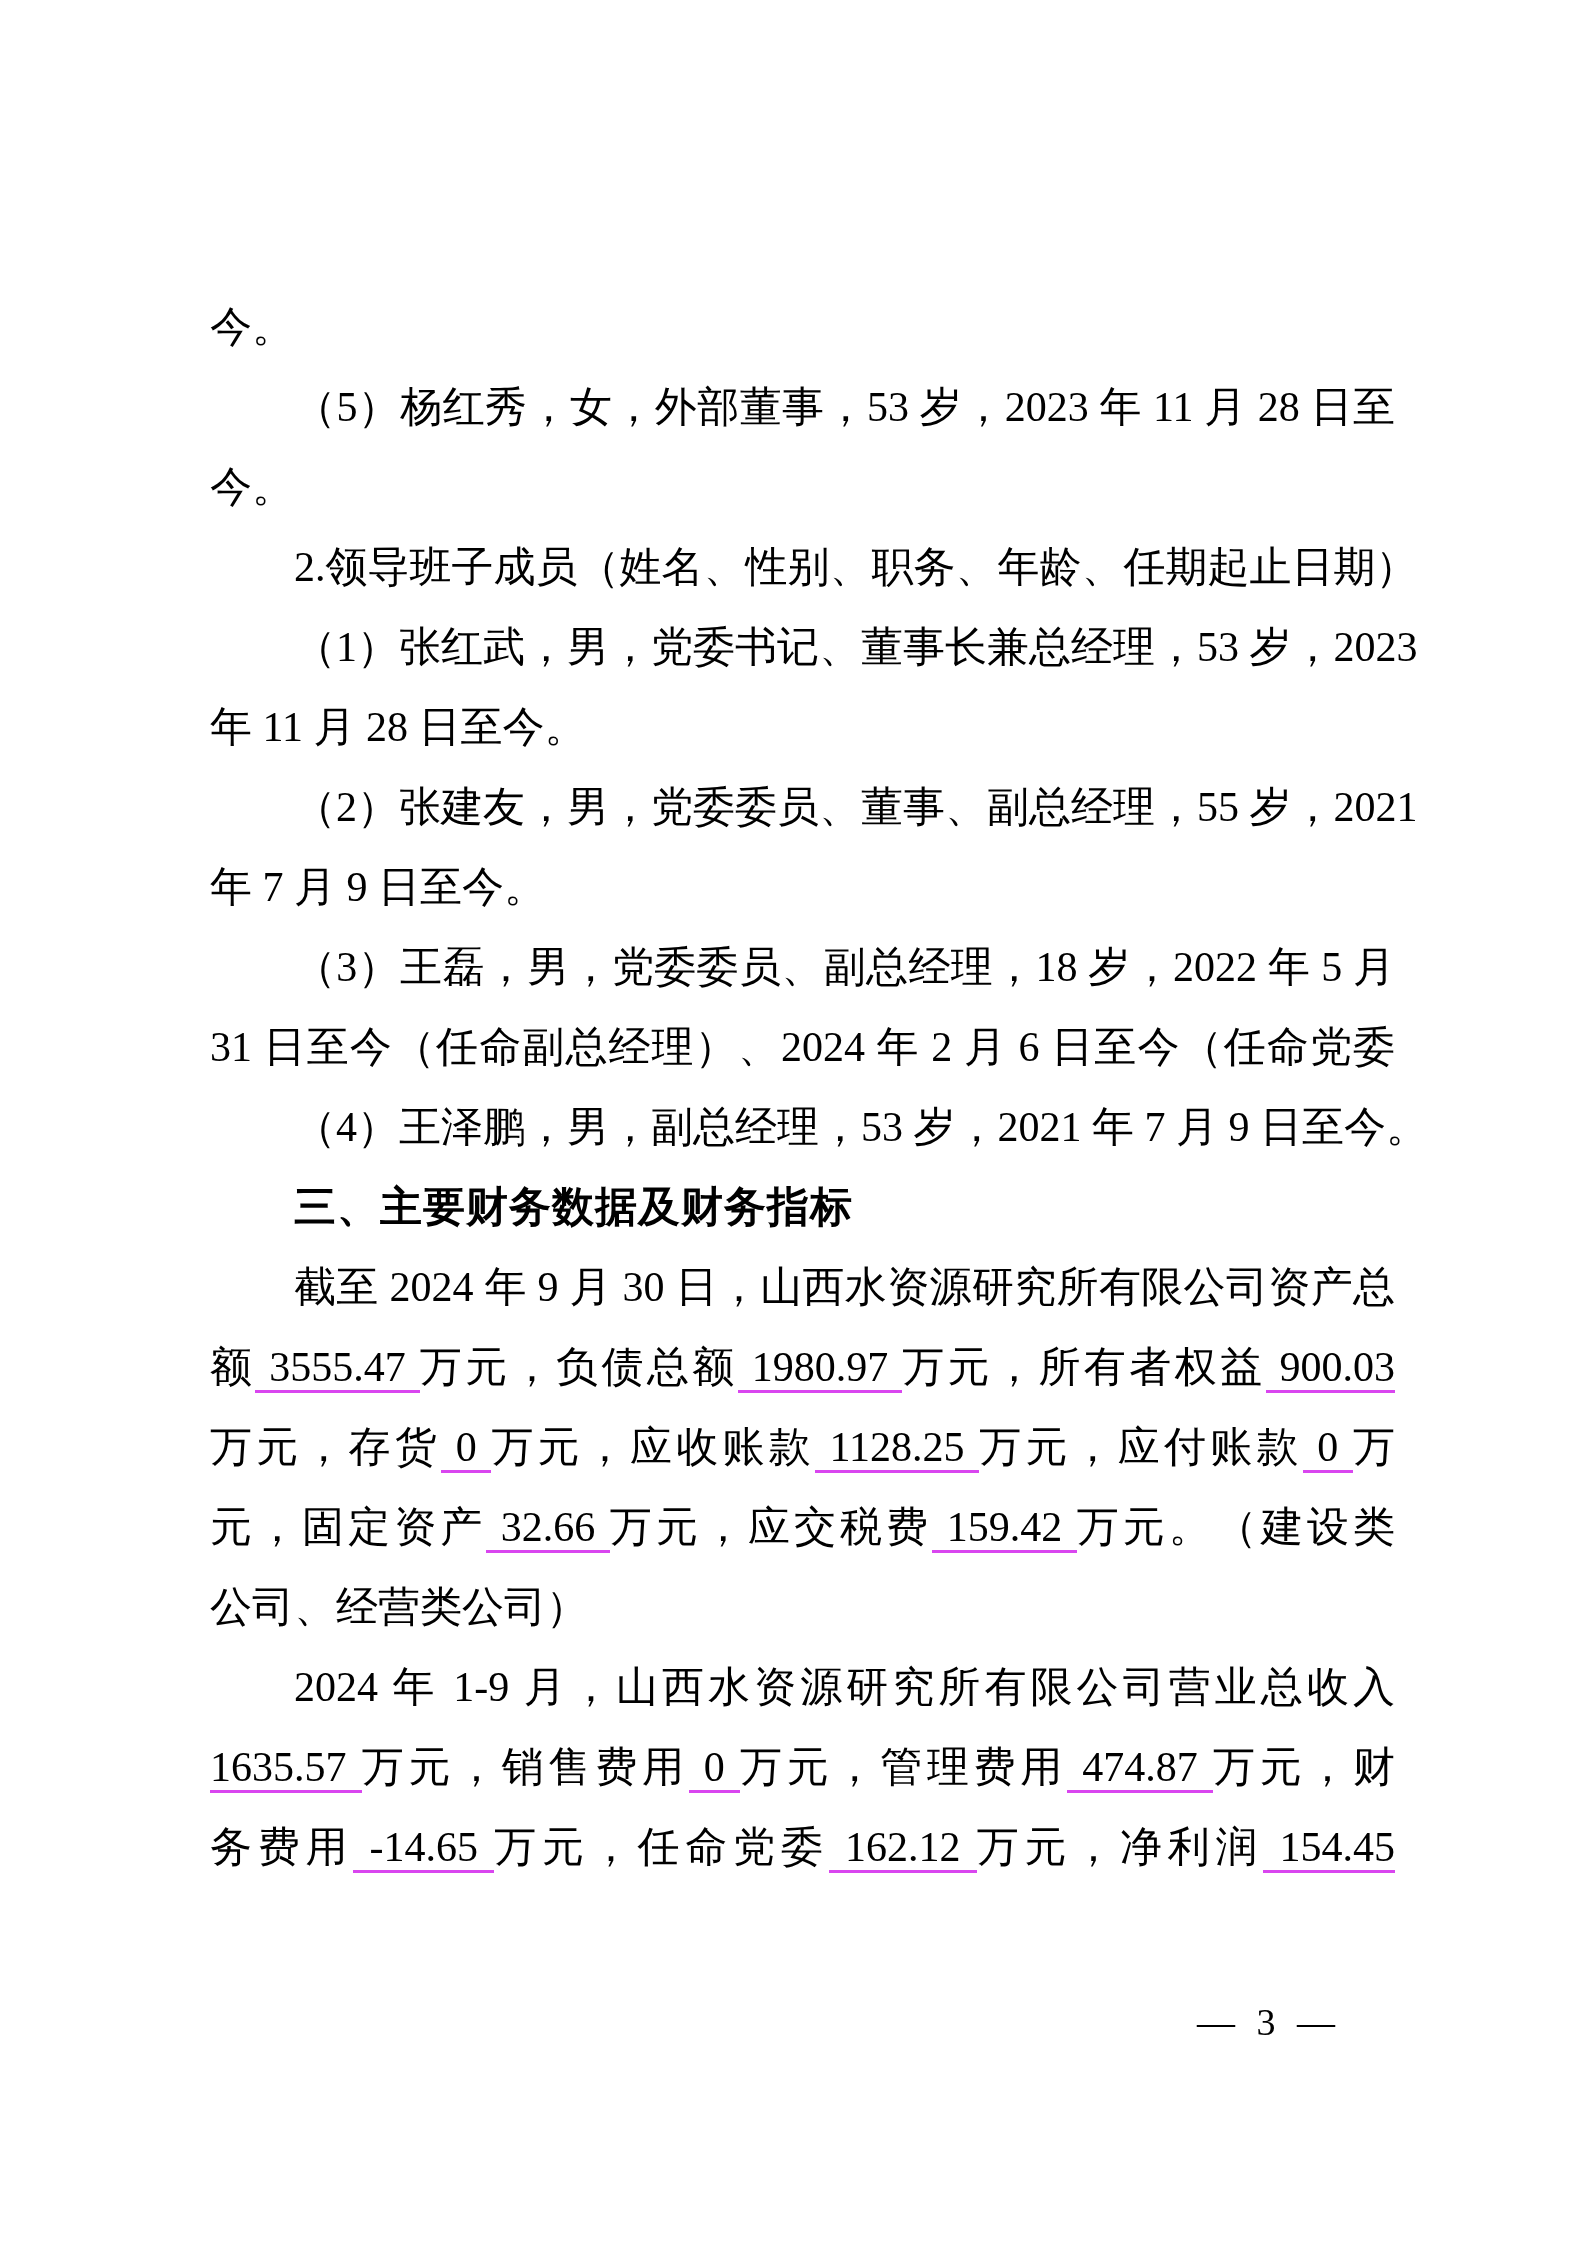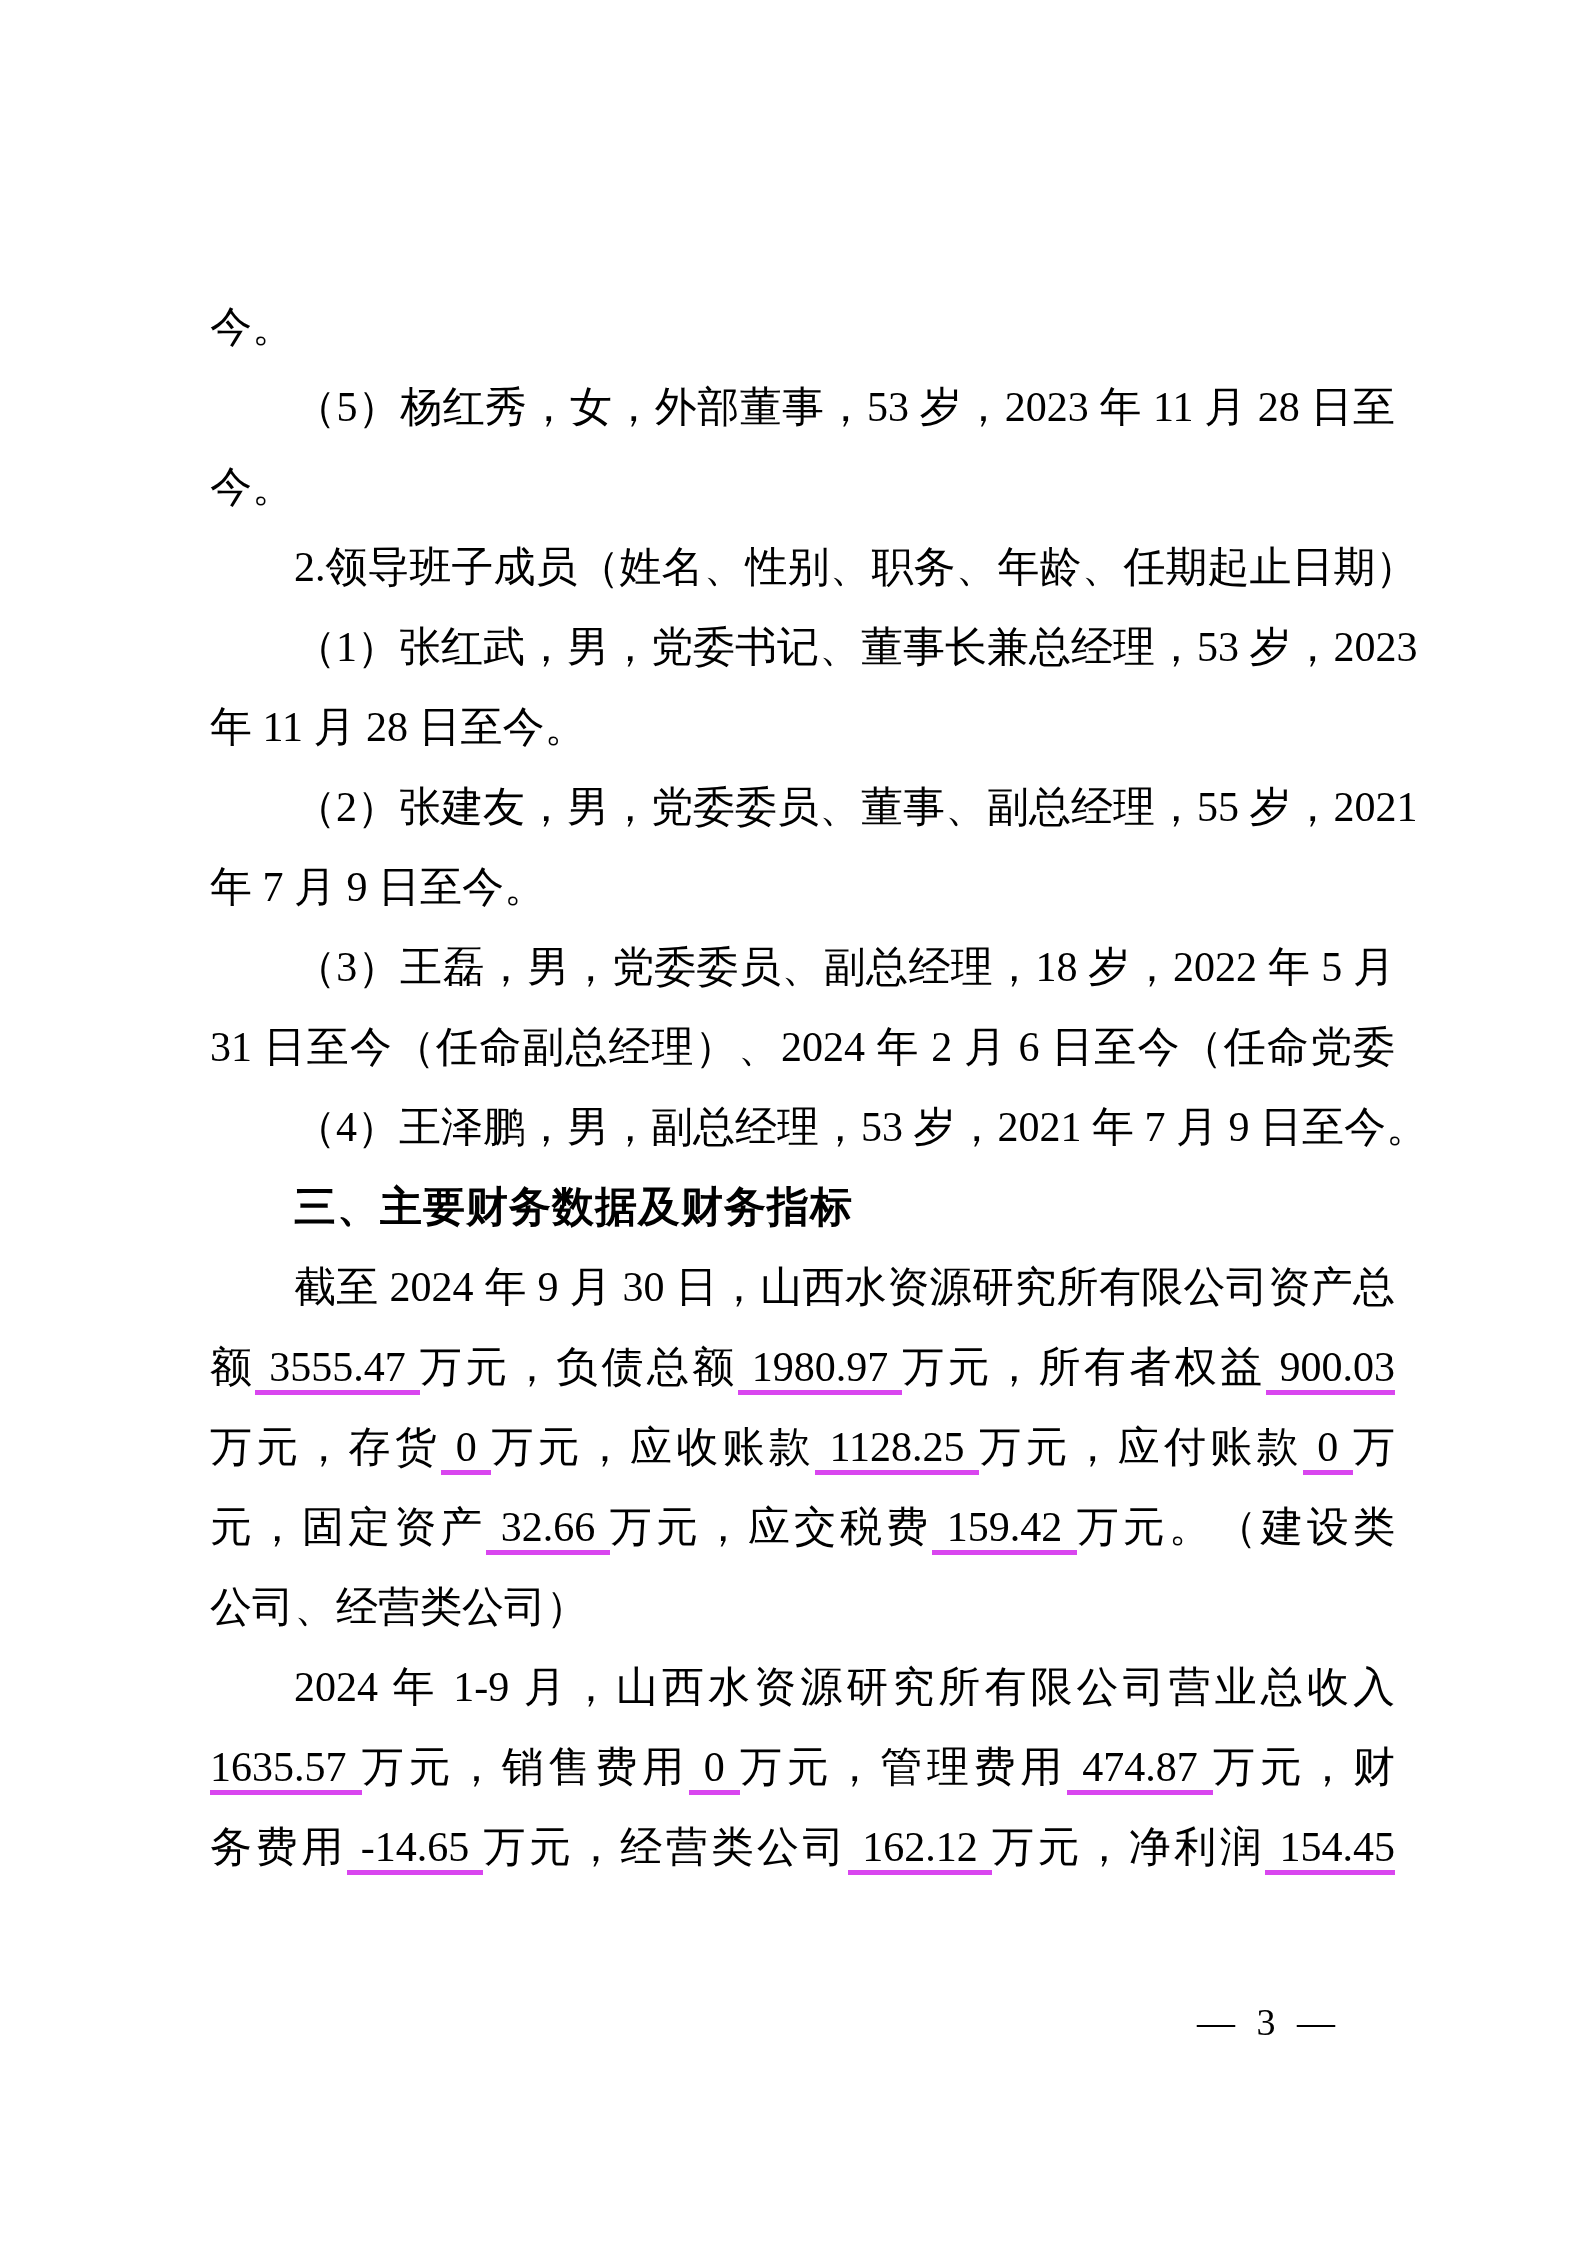--- a/index.html
+++ b/index.html
@@ -28,21 +28,21 @@
   .line.indent { text-indent: 84px; }
   .line.justify {
     text-align: justify;
     text-align-last: justify;
   }
   .line.heading {
     font-family: Liberation Serif, serif;
     font-weight: 700;
     letter-spacing: 1px;
   }
-  .u { border-bottom: 5px solid #d946ef; }
+  .u { border-bottom: 3px solid #d946ef; }
   .page-number {
     position: absolute;
     top: 2002px;
     right: 252px;
     font-size: 38px;
     line-height: 40px;
     word-spacing: 12px;
     color: #000000;
   }
 </style>
@@ -63,16 +63,16 @@
       <div class="line justify"><span>31 日至今（任命副总经理）、2024 年 2 月 6 日至今（任命党委</span></div>
       <div class="line indent justify"><span>（4）王泽鹏，男，副总经理，53 岁，2021 年 7 月 9 日至今。</span></div>
       <div class="line indent heading"><span>三、主要财务数据及财务指标</span></div>
       <div class="line indent justify"><span>截至 2024 年 9 月 30 日，山西水资源研究所有限公司资产总</span></div>
       <div class="line justify"><span>额</span><span class="u"> 3555.47 </span><span>万元，负债总额</span><span class="u"> 1980.97 </span><span>万元，所有者权益</span><span class="u"> 900.03</span></div>
       <div class="line justify"><span>万元，存货</span><span class="u"> 0 </span><span>万元，应收账款</span><span class="u"> 1128.25 </span><span>万元，应付账款</span><span class="u"> 0 </span><span>万</span></div>
       <div class="line justify"><span>元，固定资产</span><span class="u"> 32.66 </span><span>万元，应交税费</span><span class="u"> 159.42 </span><span>万元。（建设类</span></div>
       <div class="line"><span>公司、经营类公司）</span></div>
       <div class="line indent justify"><span>2024 年 1-9 月，山西水资源研究所有限公司营业总收入</span></div>
       <div class="line justify"><span class="u">1635.57 </span><span>万元，销售费用</span><span class="u"> 0 </span><span>万元，管理费用</span><span class="u"> 474.87 </span><span>万元，财</span></div>
-      <div class="line justify"><span>务费用</span><span class="u"> -14.65 </span><span>万元，经营类公司</span><span class="u"> 162.12 </span><span>万元，净利润</span><span class="u"> 154.45</span></div>
+      <div class="line justify"><span>务费用</span><span class="u"> -14.65 </span><span>万元，任命党委</span><span class="u"> 162.12 </span><span>万元，净利润</span><span class="u"> 154.45</span></div>
     </div>
   <div class="page-number">— 3 —</div>
 </div>
 
 </body></html>

